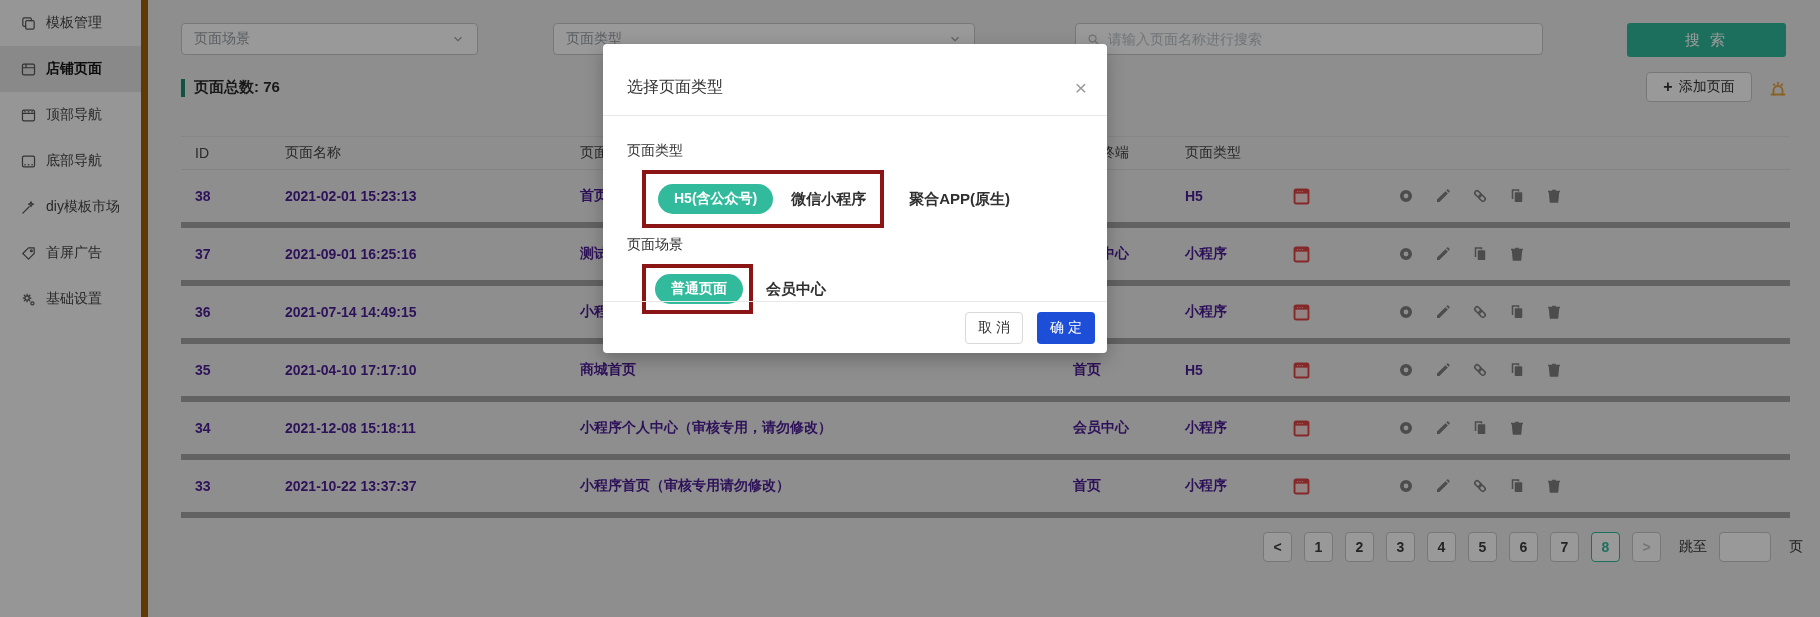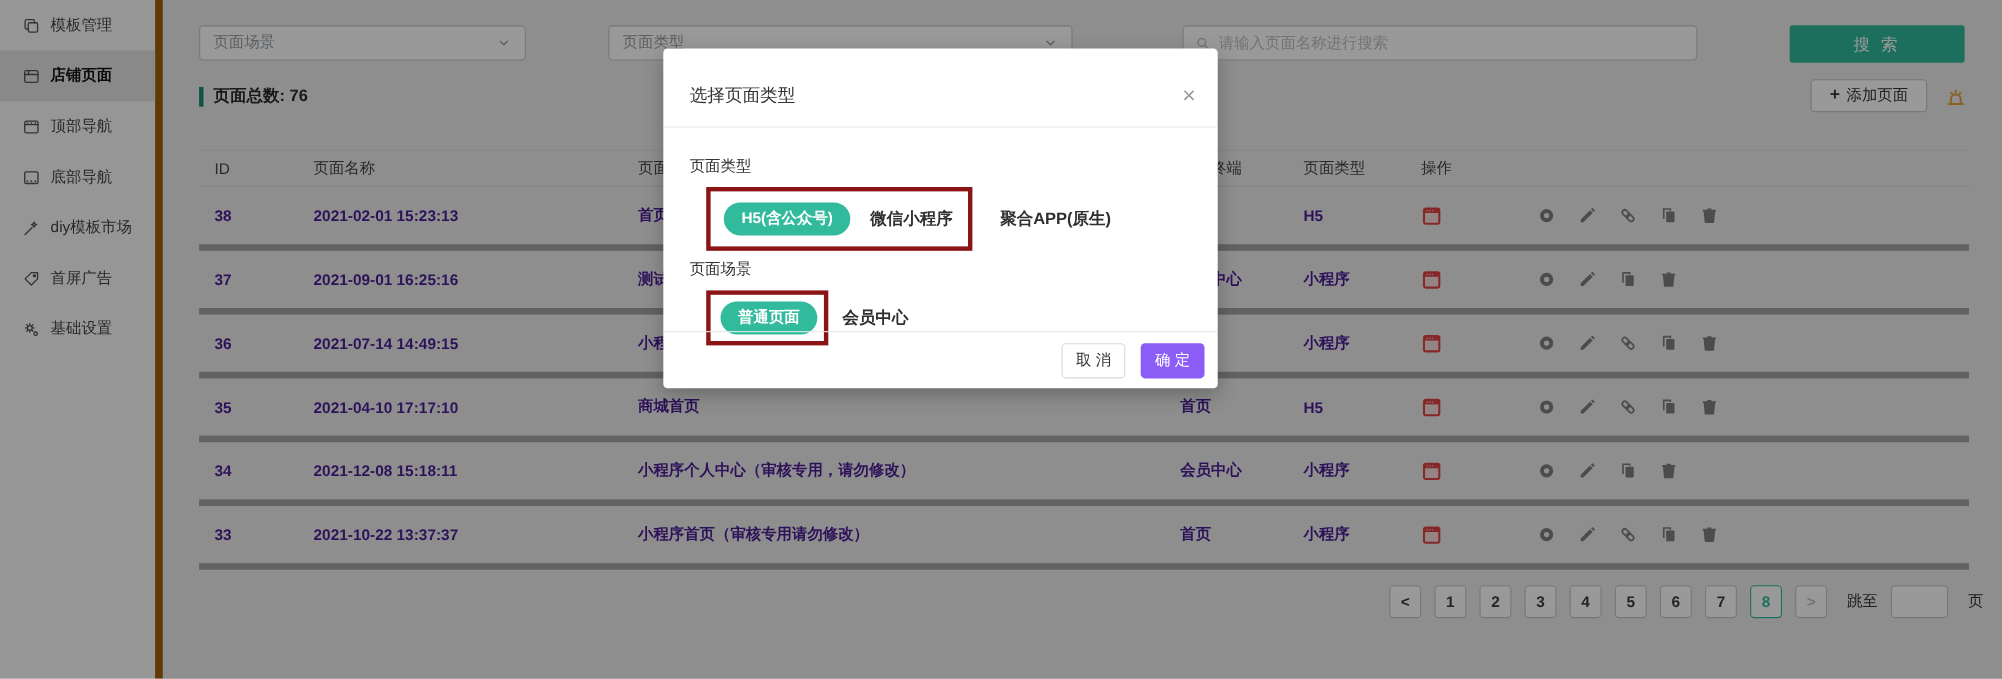--- a/index.html
+++ b/index.html
@@ -95,21 +95,21 @@
   .ann-box.small { padding:6px 6px 6px 9px; }
   .pill { background:#31ba9c; color:#fff; font-size:14px; font-weight:bold;
     border-radius:16px; padding:6px 16px; white-space:nowrap; cursor:pointer; }
   .opt-text { font-size:15px; font-weight:600; color:#2f2f2f; white-space:nowrap; cursor:pointer; }
   .sec2 { margin-top:8px; }
   .modal-footer { position:absolute; left:0; bottom:0; width:100%; height:52px;
     border-top:1px solid #e8e8e8; display:flex; align-items:center;
     justify-content:flex-end; gap:14px; padding-right:12px; }
   .btn-cancel { background:#fff; border:1px solid #d9d9d9; border-radius:4px;
     padding:6px 12px; font-size:14px; color:#333; cursor:pointer; font-family:inherit; }
-  .btn-confirm { background:#8b5cf6; border:none; border-radius:4px;
+  .btn-confirm { background:#1d4ed8; border:none; border-radius:4px;
     padding:7px 13px; font-size:14px; color:#fff; cursor:pointer; font-family:inherit; }
 </style>
 </head>
 <body>
 
 <div class="sidebar">
   <div class="side-item">
     <svg viewBox="0 0 24 24">
         <rect x="8" y="8" width="12" height="12" rx="2"></rect>
         <path d="M16 8V6a2 2 0 0 0-2-2H6a2 2 0 0 0-2 2v8a2 2 0 0 0 2 2h2"></path>
@@ -196,21 +196,20 @@
     </svg>
 </div>
 
 <div class="table">
   <div class="thead grid-cols">
     <div>ID</div>
     <div>页面名称</div>
     <div>页面场景</div>
     <div>显示终端</div>
     <div>页面类型</div>
-    <div>操作</div>
   </div>
   <div>
   <div class="trow grid-cols">
     <div>38</div>
     <div>2021-02-01 15:23:13</div>
     <div>首页</div>
     <div>首页</div>
     <div>H5</div>
     <div class="c-type">
       <svg viewBox="0 0 24 24">

